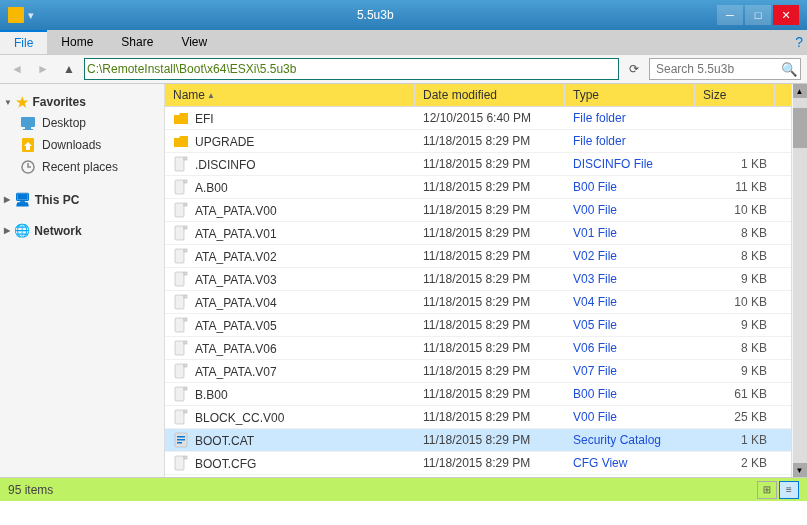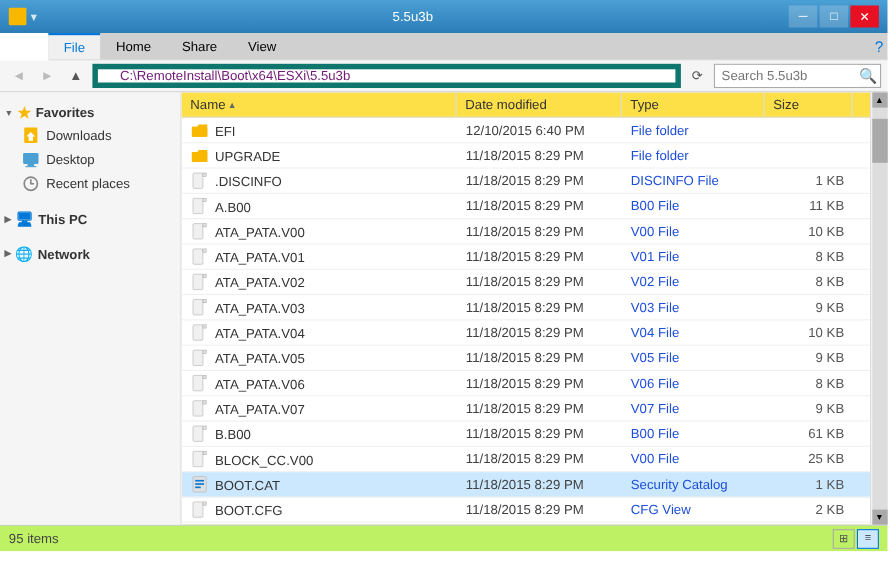--- a/index.html
+++ b/index.html
@@ -23,21 +23,20 @@
       width: 26px; height: 20px; background: rgba(255,255,255,0.2);
       border: none; color: white; cursor: pointer; font-size: 11px;
       display: flex; align-items: center; justify-content: center;
     }
     .title-btn.close { background: #e81123; }
 
     
     .ribbon {
       background: #eab308;
       border-bottom: 1px solid #ccc;
-      margin-left: 44px;
     }
     .ribbon-tabs {
       display: flex;
       background: #d0d0d0;
     }
     .ribbon-tab {
       padding: 4px 14px;
       font-size: 12px;
       cursor: pointer;
       border: none;
@@ -67,25 +66,25 @@
     .nav-btn {
       width: 22px; height: 22px;
       background: transparent; border: none; cursor: pointer;
       display: flex; align-items: center; justify-content: center;
       color: #555; font-size: 12px; border-radius: 2px;
     }
     .nav-btn.disabled { color: #bbb; cursor: default; }
     .address-input {
       flex: 1;
       height: 22px;
-      border: 5px solid #0f766e;
-      padding: 0 20px;
+      border: 1px solid #0f766e;
+      padding: 0 2px;
       font-size: 12px;
       background: white;
-      color: #701a75;
+      color: #4d7c0f;
     }
     .refresh-btn {
       width: 22px; height: 22px;
       background: transparent; border: none; cursor: pointer;
       display: flex; align-items: center; justify-content: center;
       font-size: 12px; color: #555;
     }
     .search-box {
       display: flex;
       align-items: center;
@@ -255,39 +254,39 @@
   <div class="sidebar">
     <div class="sidebar-section">
       <div class="sidebar-header">
         <span class="chevron">▼</span>
         <span class="fav-star">★</span>
         <span>Favorites</span>
       </div>
       <div class="sidebar-item">
         <span class="file-icon">
           <svg width="16" height="16">
-              <rect x="2" y="1" width="12" height="14" rx="1" fill="#f9b800"></rect>
-              <polygon points="8,5 12,9 10,9 10,13 6,13 6,9 4,9" fill="white"></polygon>
-            </svg>
-        </span>
-        <span>Downloads</span>
-      </div>
-      <div class="sidebar-item">
-        <span class="file-icon">
-          <svg width="16" height="16">
               <rect x="1" y="2" width="14" height="10" rx="1" fill="#4a9fd4"></rect>
               <rect x="5" y="12" width="6" height="2" fill="#4a9fd4"></rect>
               <rect x="3" y="14" width="10" height="1" fill="#4a9fd4"></rect>
             </svg>
         </span>
         <span>Desktop</span>
       </div>
       <div class="sidebar-item">
         <span class="file-icon">
           <svg width="16" height="16">
+              <rect x="2" y="1" width="12" height="14" rx="1" fill="#f9b800"></rect>
+              <polygon points="8,5 12,9 10,9 10,13 6,13 6,9 4,9" fill="white"></polygon>
+            </svg>
+        </span>
+        <span>Downloads</span>
+      </div>
+      <div class="sidebar-item">
+        <span class="file-icon">
+          <svg width="16" height="16">
               <circle cx="8" cy="8" r="6" fill="none" stroke="#888" stroke-width="1.5"></circle>
               <polyline points="8,4 8,8 11,8" stroke="#888" stroke-width="1.5" fill="none"></polyline>
             </svg>
         </span>
         <span>Recent places</span>
       </div>
     </div>
     <div style="height:8px;"></div>
     <div class="sidebar-section">
       <div class="sidebar-header">

